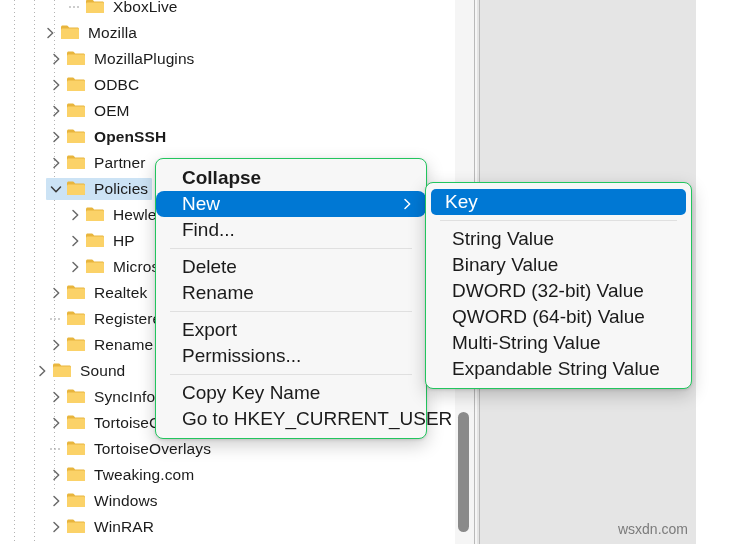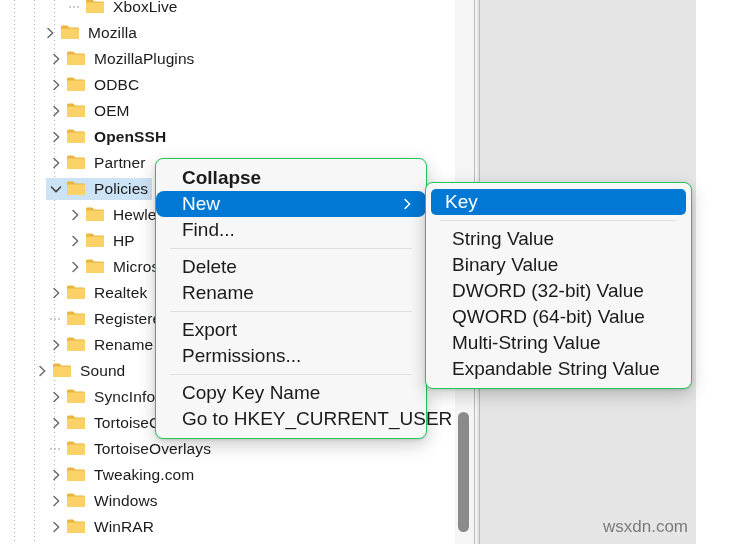--- a/index.html
+++ b/index.html
@@ -151,21 +151,21 @@
     color: #ffffff;
     border-radius: 5px;
     margin: 0 5px;
     padding-left: 14px;
   }
 
   
   #watermark {
     position: absolute;
     right: 8px; bottom: 7px;
-    font-size: 17px;
+    font-size: 14px;
     color: #7b7b7b;
     font-family: "Liberation Sans", sans-serif;
   }
 </style>
 </head>
 <body>
 
 <div id="app">
 
   <div id="tree-pane">

